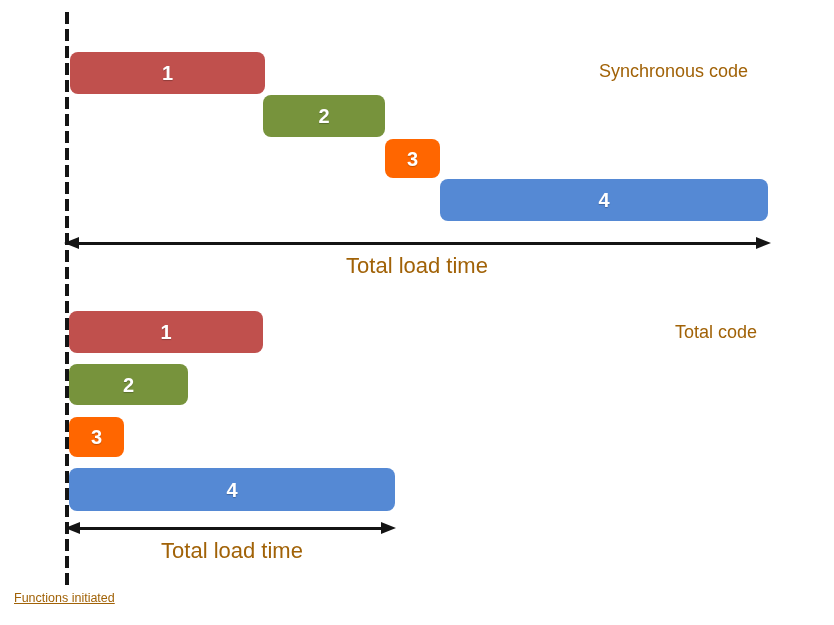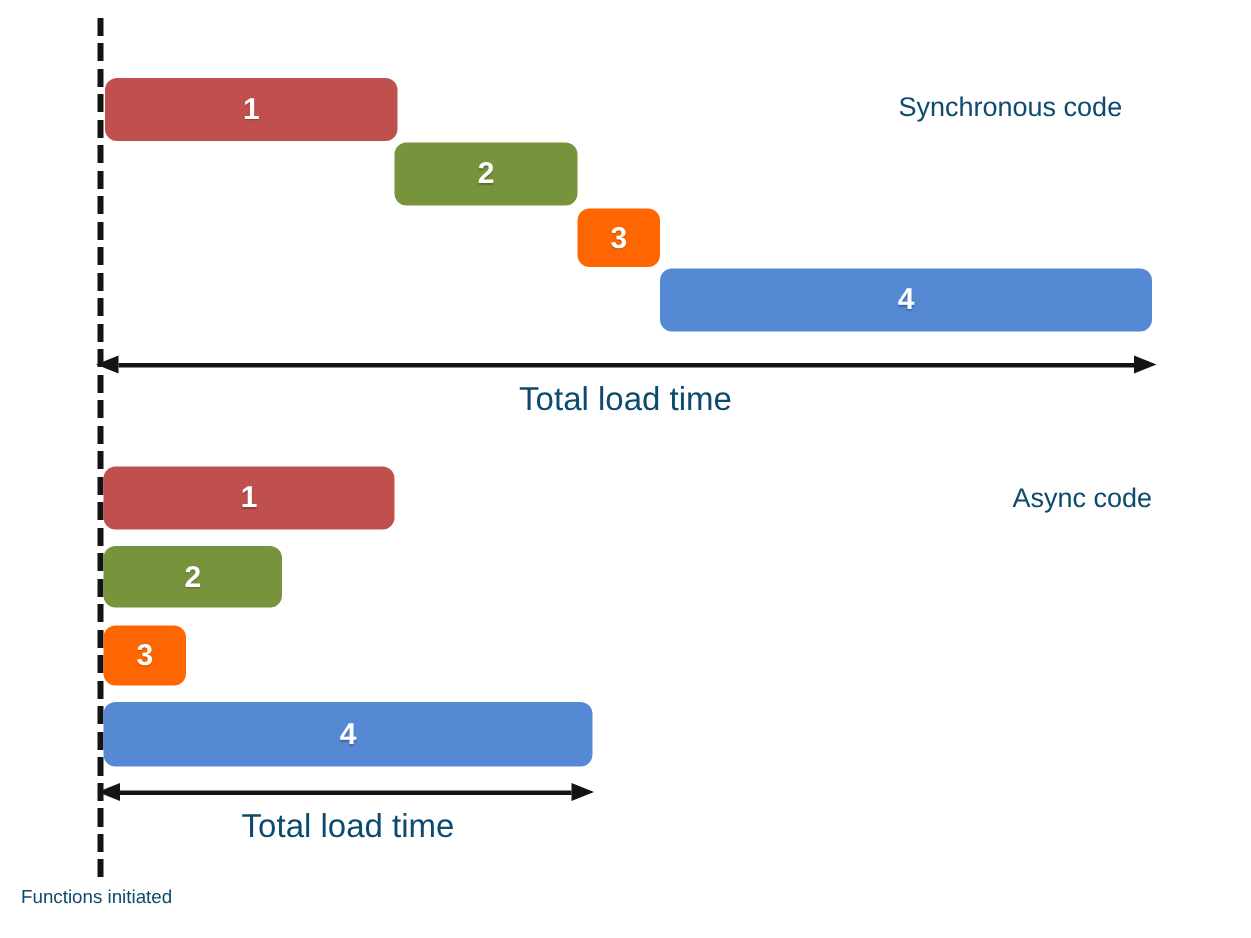--- a/index.html
+++ b/index.html
@@ -66,36 +66,37 @@
     border-left: 15px solid #141414;
   }
   .arrow-shaft {
     flex: 1;
     height: 3px;
     background: #141414;
   }
   
   .text-label {
     position: absolute;
-    color: #0c4a6e;
+    color: #a16207;
     white-space: nowrap;
     z-index: 3;
   }
   .section-title {
     font-size: 18px;
     line-height: 22px;
   }
   .total-label {
     font-size: 22px;
     line-height: 22px;
     transform: translateX(-50%);
   }
   .functions-label {
     font-size: 12.5px;
     line-height: 15px;
+    text-decoration: underline;
   }
   #sync-title   { top: 60px;  left: 599px; }
   #async-title  { top: 321px; left: 675px; }
   #sync-total   { top: 255px; left: 417px; }
   #async-total  { top: 540px; left: 232px; }
   #functions-initiated { top: 591px; left: 14px; }
   #sync-arrow   { top: 236px; left: 64px;  width: 707px; }
   #async-arrow  { top: 521px; left: 65px;  width: 331px; }
 </style>
 </head>
@@ -135,21 +136,21 @@
   <div id="sync-title" class="text-label section-title">Synchronous code</div>
 
   <div id="sync-arrow" class="arrow">
     <span class="arrow-head-left"></span>
     <span class="arrow-shaft"></span>
     <span class="arrow-head-right"></span>
   </div>
 
   <div id="sync-total" class="text-label total-label">Total load time</div>
 
-  <div id="async-title" class="text-label section-title">Async code</div>
+  <div id="async-title" class="text-label section-title">Total code</div>
 
   <div id="async-arrow" class="arrow">
     <span class="arrow-head-left"></span>
     <span class="arrow-shaft"></span>
     <span class="arrow-head-right"></span>
   </div>
 
   <div id="async-total" class="text-label total-label">Total load time</div>
 
   <div id="functions-initiated" class="text-label functions-label">Functions initiated</div>

